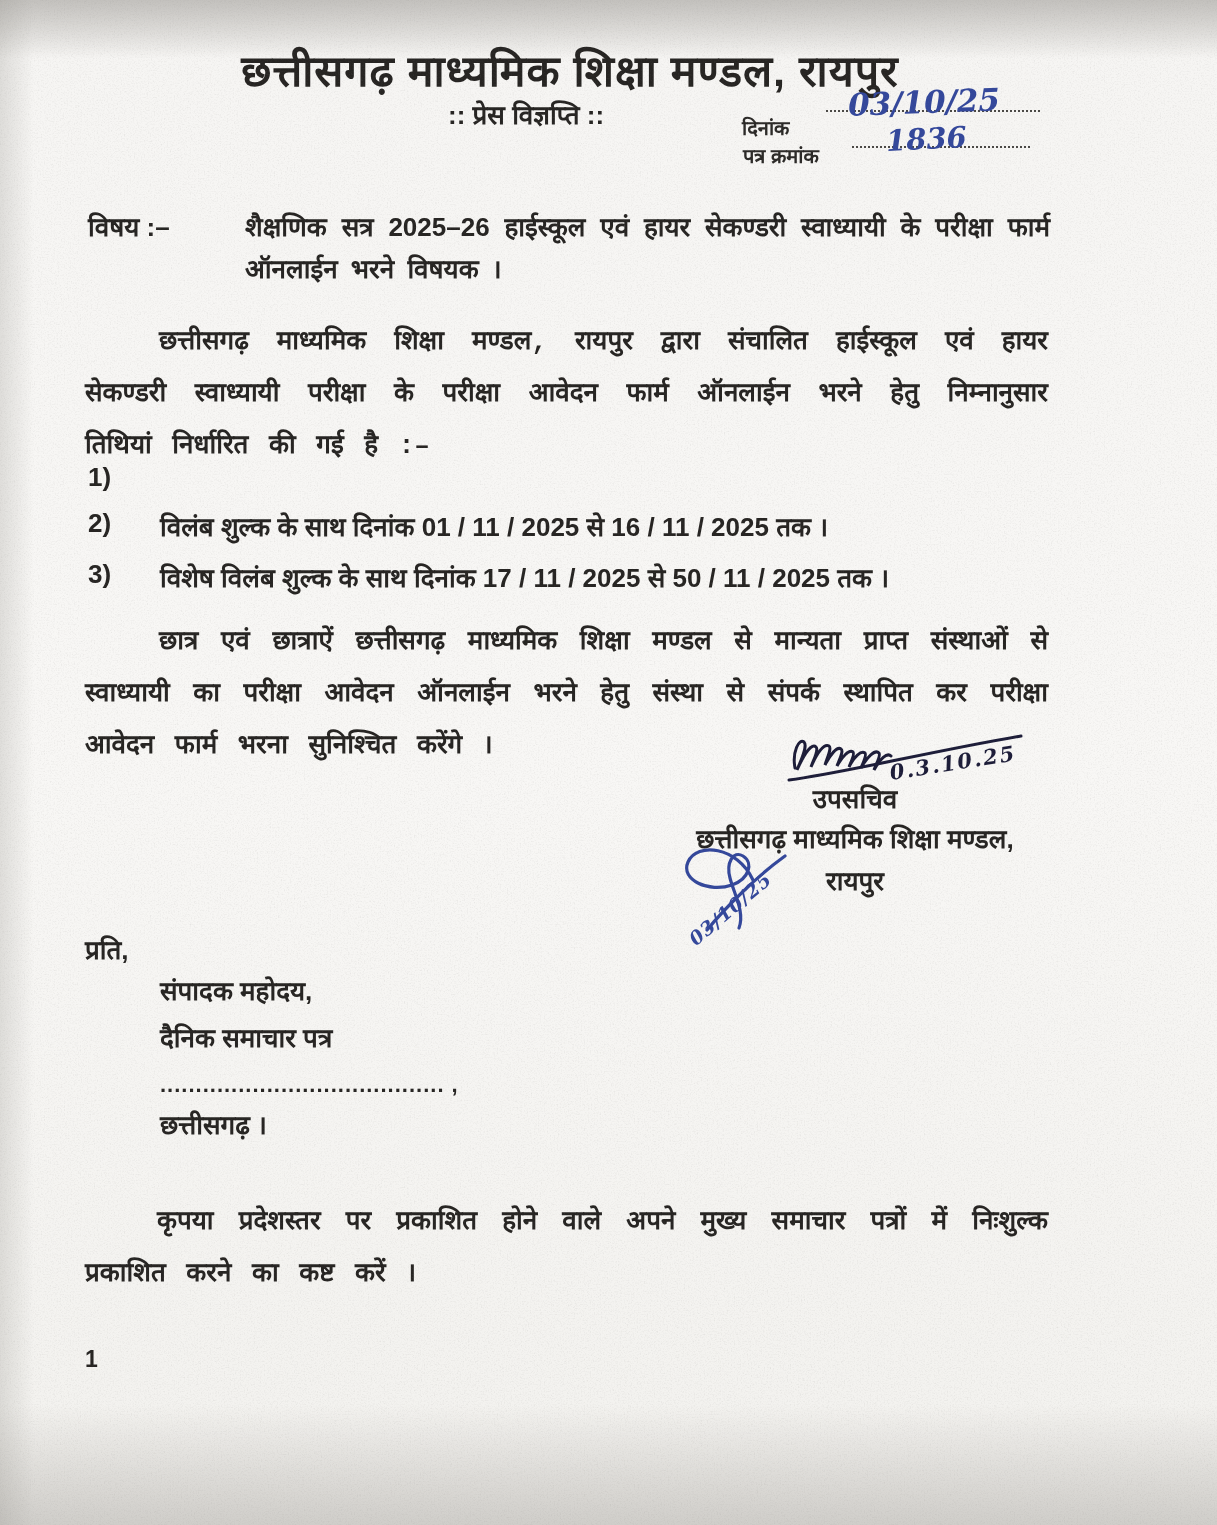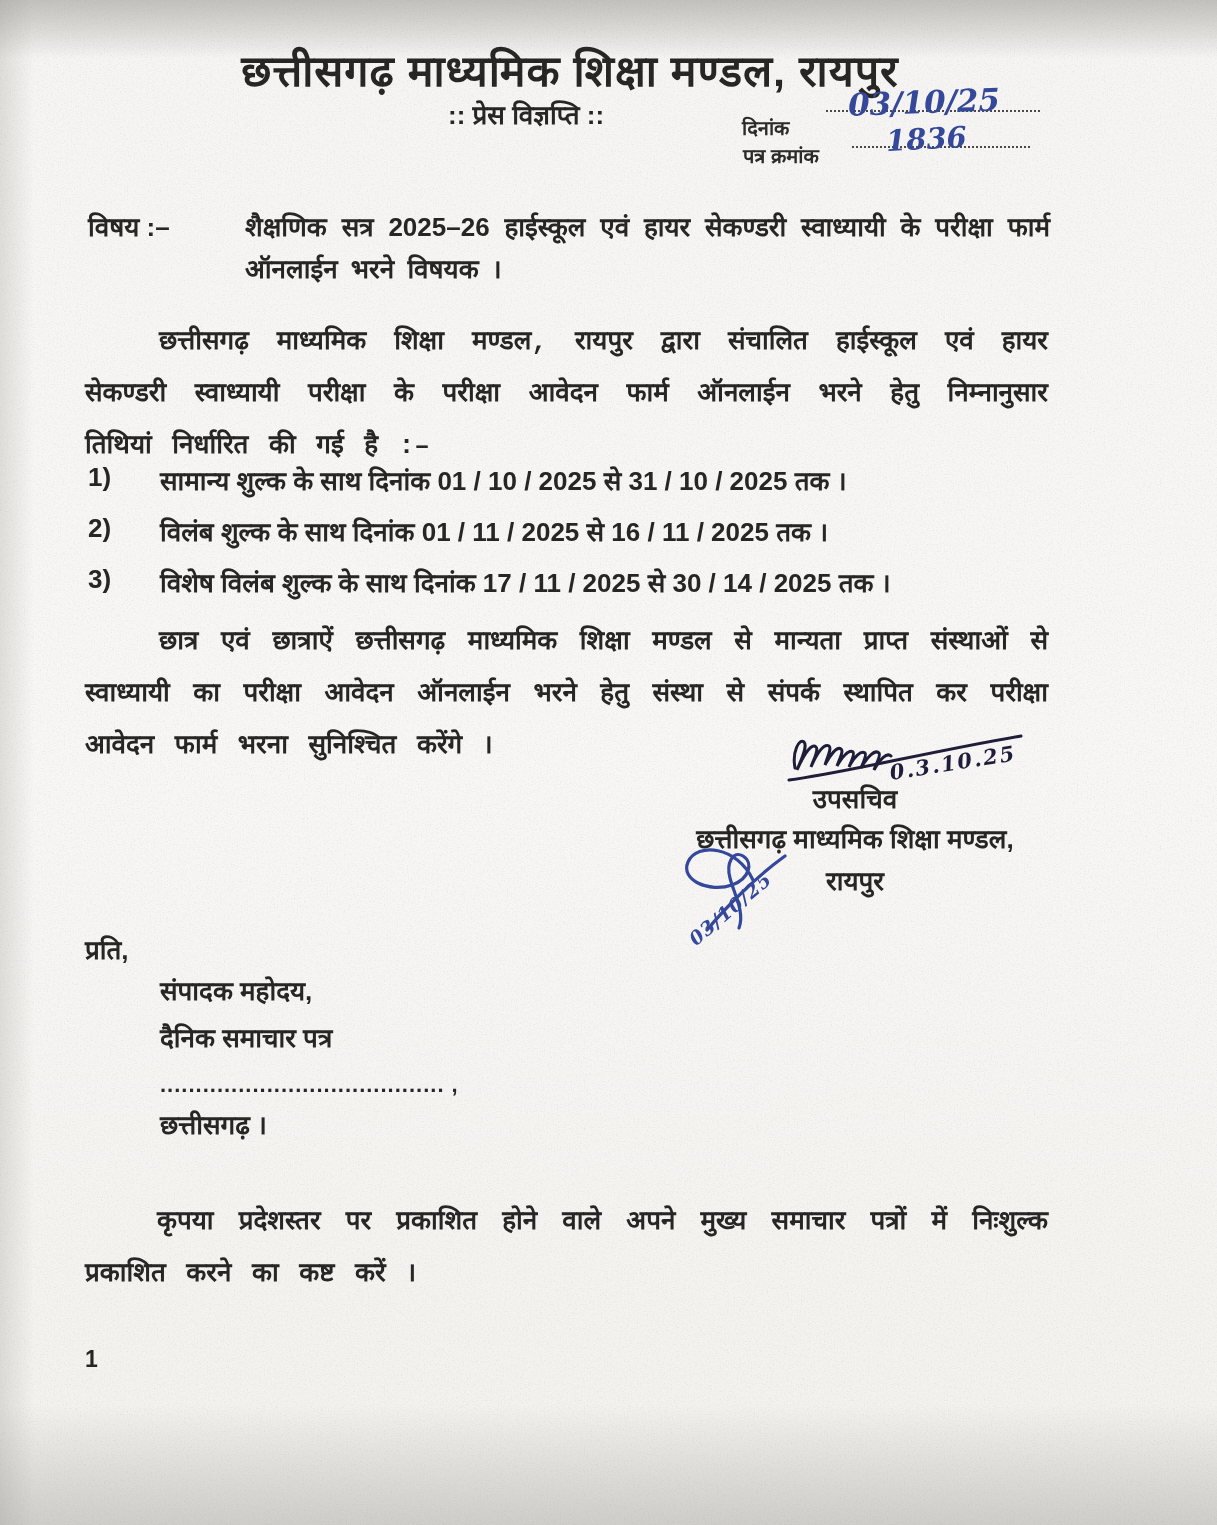--- a/index.html
+++ b/index.html
@@ -74,29 +74,28 @@
   <div class="abs hand" style="left:886px;top:122px;font-size:29px;transform:rotate(-3deg);">1836</div>
 
   <div class="abs subject-label">विषय :–</div>
   <div class="abs subject-text">शैक्षणिक सत्र 2025–26 हाईस्कूल एवं हायर सेकण्डरी स्वाध्यायी के परीक्षा फार्म ऑनलाईन भरने विषयक ।</div>
 
   <div class="abs para para1">छत्तीसगढ़ माध्यमिक शिक्षा मण्डल, रायपुर द्वारा संचालित हाईस्कूल एवं हायर सेकण्डरी स्वाध्यायी परीक्षा के परीक्षा आवेदन फार्म ऑनलाईन भरने हेतु निम्नानुसार तिथियां निर्धारित की गई है :–</div>
 
   <div class="abs list">
     <div class="list-row">
       <span class="list-no">1)</span>
-      <span>सामान्य शुल्क के साथ दिनांक 01 / 10 / 2025 से 31 / 10 / 2025 तक ।</span>
     </div>
     <div class="list-row">
       <span class="list-no">2)</span>
       <span>विलंब शुल्क के साथ दिनांक 01 / 11 / 2025 से 16 / 11 / 2025 तक ।</span>
     </div>
     <div class="list-row">
       <span class="list-no">3)</span>
-      <span>विशेष विलंब शुल्क के साथ दिनांक 17 / 11 / 2025 से 30 / 14 / 2025 तक ।</span>
+      <span>विशेष विलंब शुल्क के साथ दिनांक 17 / 11 / 2025 से 50 / 11 / 2025 तक ।</span>
     </div>
   </div>
 
   <div class="abs para para2">छात्र एवं छात्राऐं छत्तीसगढ़ माध्यमिक शिक्षा मण्डल से मान्यता प्राप्त संस्थाओं से स्वाध्यायी का परीक्षा आवेदन ऑनलाईन भरने हेतु संस्था से संपर्क स्थापित कर परीक्षा आवेदन फार्म भरना सुनिश्चित करेंगे ।</div>
 
   <div class="abs sig-block">
     <svg width="250" height="62" viewBox="0 0 250 62" style="display:block;margin-left:128px;">
       <path d="M12,42 C9,26 16,12 21,16 C25,20 18,34 14,44 C22,26 29,17 33,21 C36,24 30,35 28,41 C34,27 41,17 46,20 C49,22 44,32 42,39 C47,29 54,20 58,23 C61,25 56,34 54,40 C59,31 66,23 70,26 C72,28 68,36 66,41 C71,31 78,24 82,27 C84,29 80,37 78,42 C84,31 92,23 96,27 C98,30 93,38 91,44 C97,33 104,26 108,30" fill="none" stroke="#1c1c38" stroke-width="3" stroke-linecap="round"></path>
       <path d="M6,54 C55,48 150,25 238,10" fill="none" stroke="#1c1c38" stroke-width="3" stroke-linecap="round"></path>
       <text x="108" y="54" transform="rotate(-9 108 54)" style="font:italic bold 21px 'DejaVu Serif','Liberation Serif',serif;fill:#1c1c38;letter-spacing:2px;">0.3.10.25</text>

